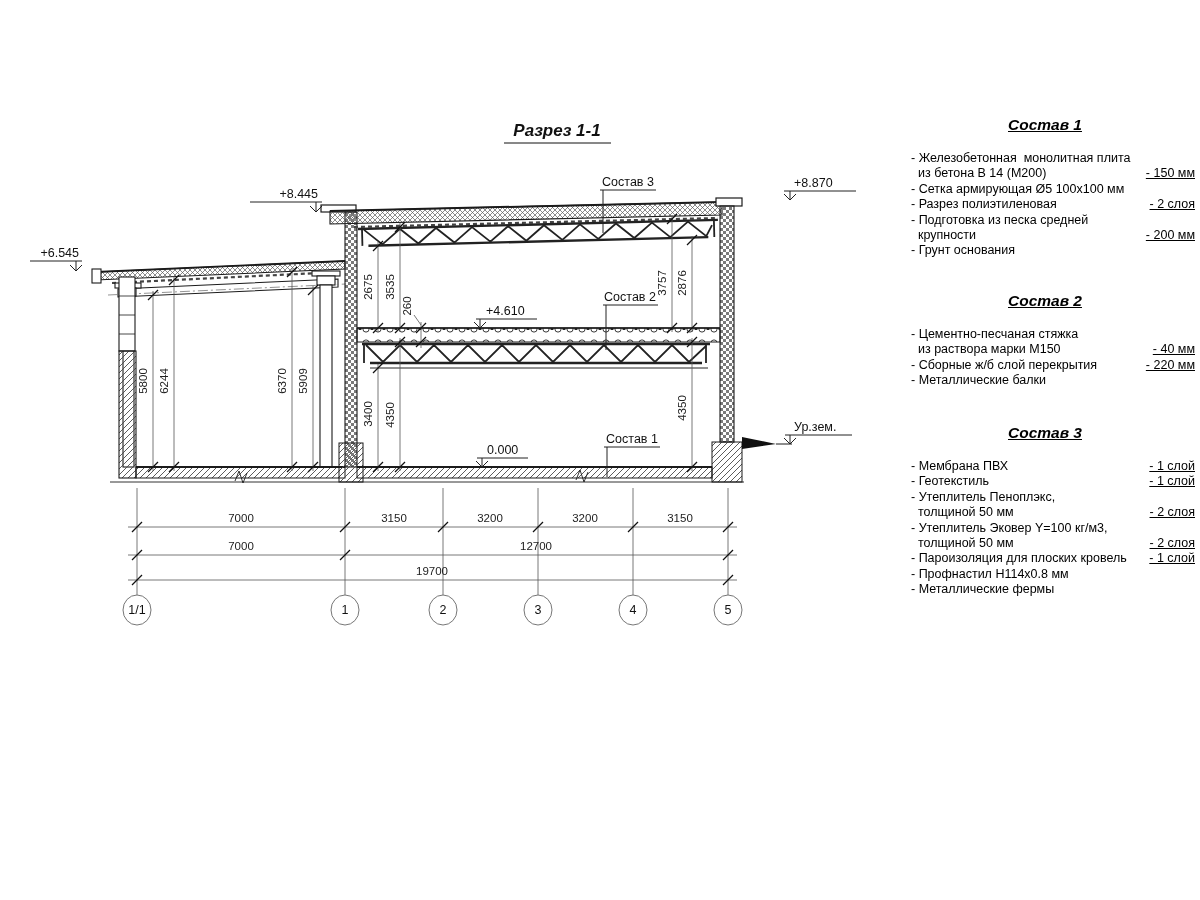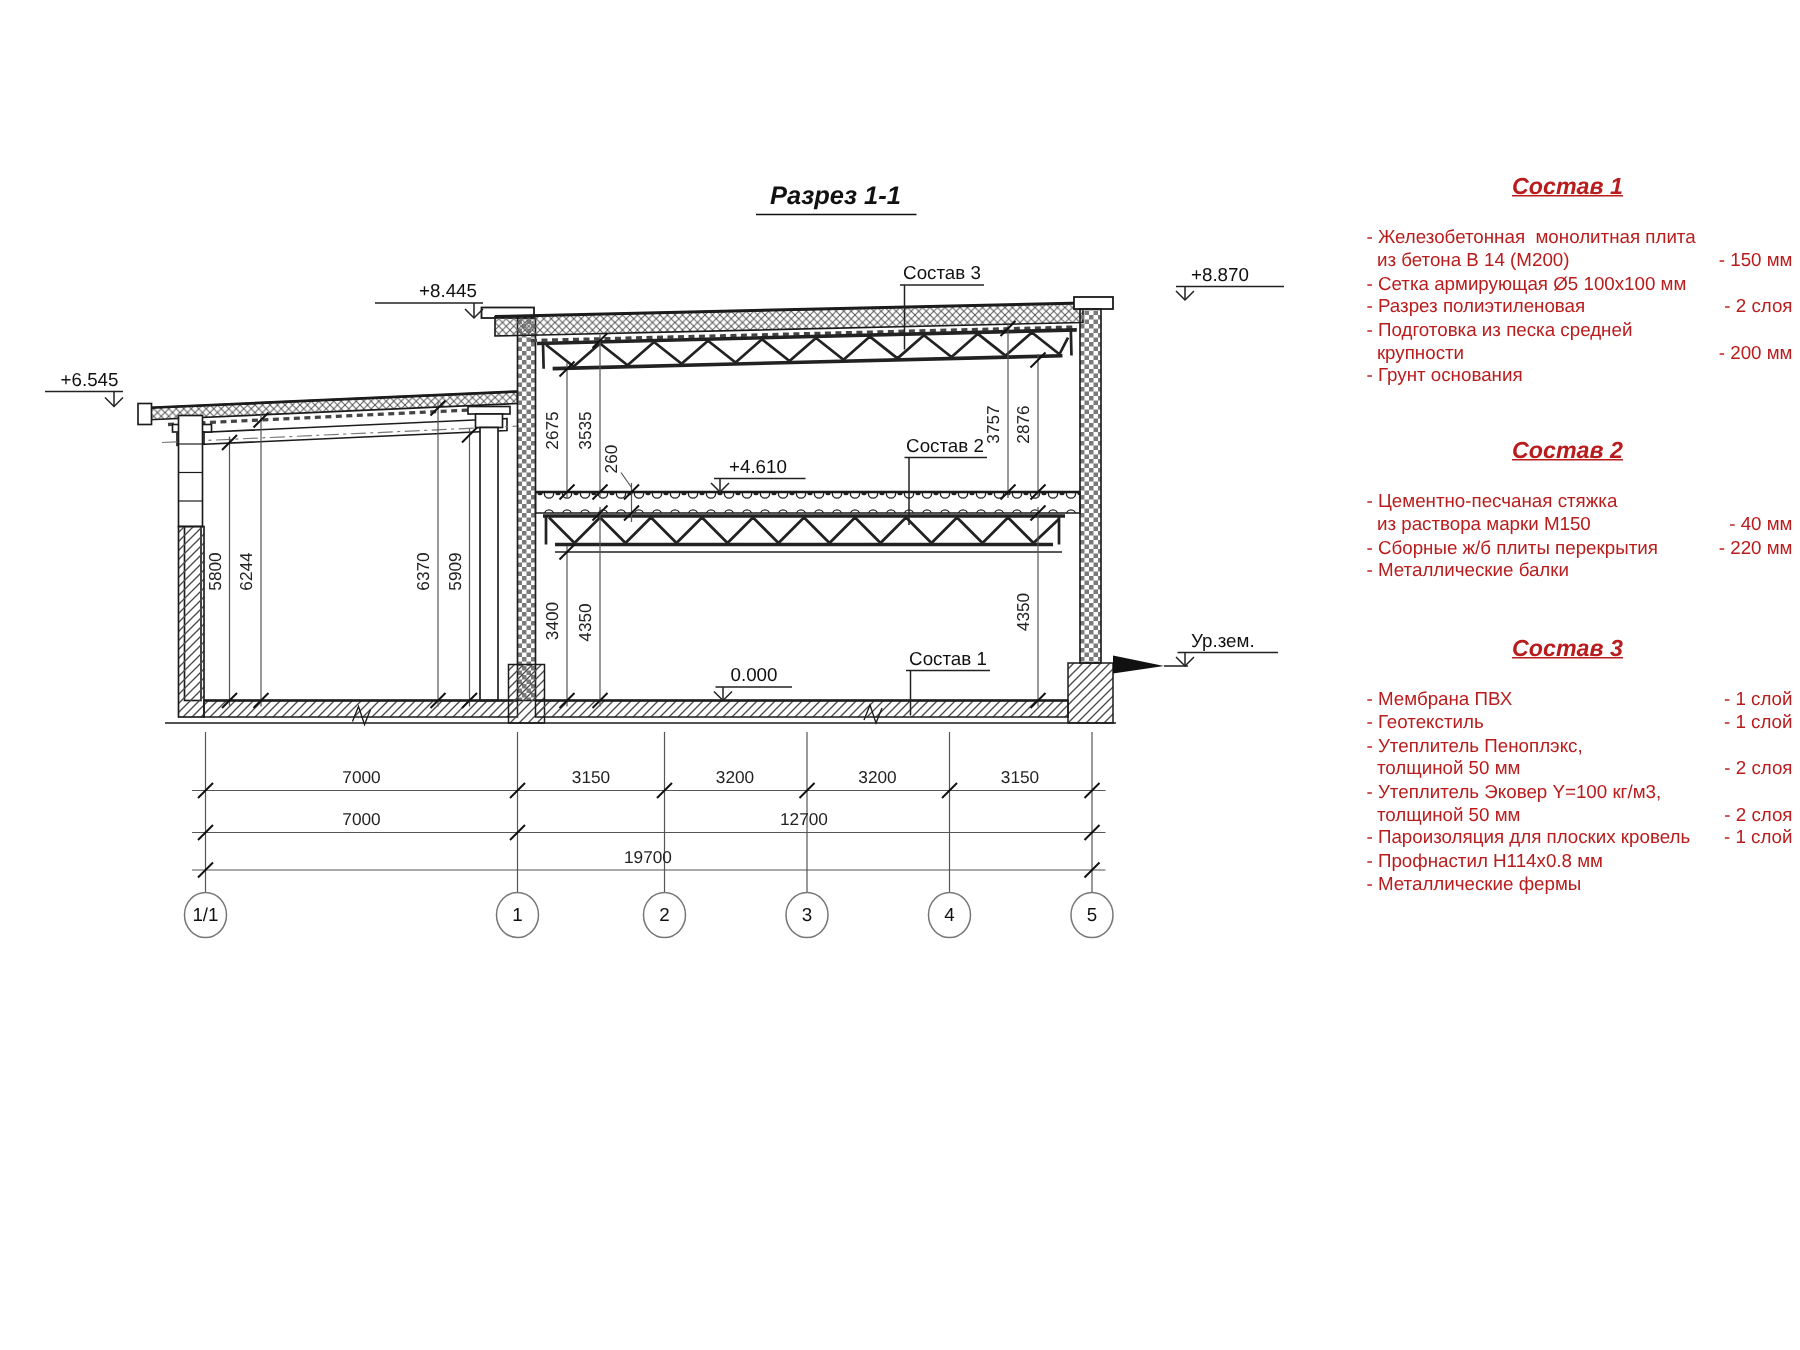--- a/index.html
+++ b/index.html
@@ -1,32 +1,32 @@
 <!DOCTYPE html>
 <html><head>
 <meta charset="utf-8">
 <style>
   html,body{margin:0;padding:0;background:#ffffff;}
   .page{position:relative;width:1200px;height:900px;background:#fff;overflow:hidden;
-        font-family:"Liberation Sans", sans-serif;color:#b91c1c;}
+        font-family:"Liberation Sans", sans-serif;color:#000000;}
   svg{position:absolute;left:0;top:0;}
   svg text{font-family:"Liberation Sans", sans-serif;fill:#111;}
   .t-title{font-size:17px;font-style:italic;font-weight:600;}
   .t-dim{font-size:11.5px;fill:#222;}
   .t-mark{font-size:12.5px;}
   .t-ref{font-size:12.5px;}
   .t-axis{font-size:12.5px;}
   
   .spec{position:absolute;left:895px;width:300px;}
   .spec-title{text-align:center;font-size:15.5px;font-style:italic;font-weight:600;
               text-decoration:underline;margin-bottom:17px;}
   .spec-rows{font-size:12.5px;line-height:15.4px;}
   .spec-row{display:flex;justify-content:space-between;margin-left:16px;}
   .spec-row .t{white-space:pre;}
-  .spec-row .v{white-space:pre;text-align:center;}
+  .spec-row .v{white-space:pre;text-align:center;text-decoration:underline;}
 </style>
 </head>
 <body>
 
 <div class="page">
 
 <svg width="1200" height="900" viewBox="0 0 1200 900">
   <defs>
     <pattern id="hatch" patternUnits="userSpaceOnUse" width="6" height="6">
       <path d="M-1,7 L7,-1 M-1,1 L1,-1 M5,7 L7,5" stroke="#4a4a4a" stroke-width="0.9" fill="none"></path>
@@ -362,21 +362,21 @@
         <span class="t">- Цементно-песчаная стяжка</span>
         <span class="v"></span>
       </div>
 
       <div class="spec-row">
         <span class="t">  из раствора марки М150</span>
         <span class="v">- 40 мм</span>
       </div>
 
       <div class="spec-row">
-        <span class="t">- Сборные ж/б плиты перекрытия</span>
+        <span class="t">- Сборные ж/б слой перекрытия</span>
         <span class="v">- 220 мм</span>
       </div>
 
       <div class="spec-row">
         <span class="t">- Металлические балки</span>
         <span class="v"></span>
       </div>
     </div>
 </div>
 

